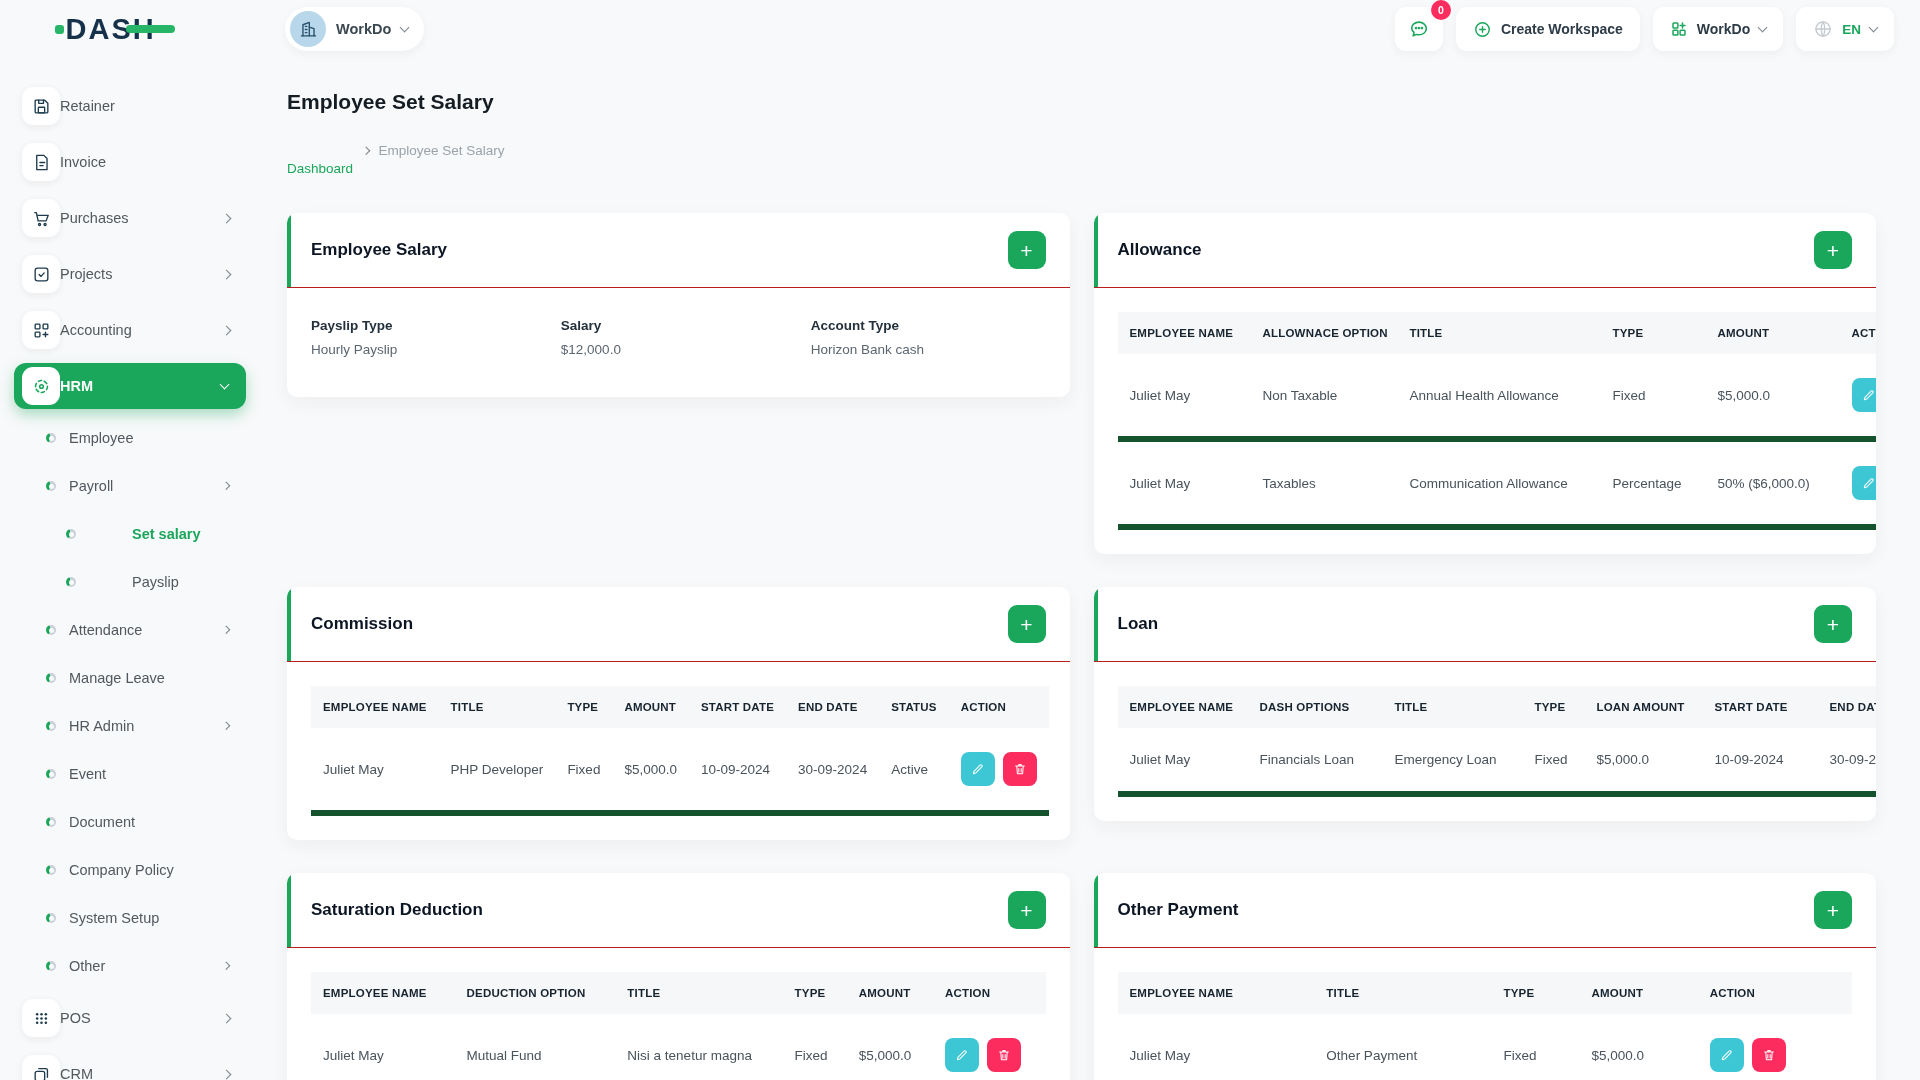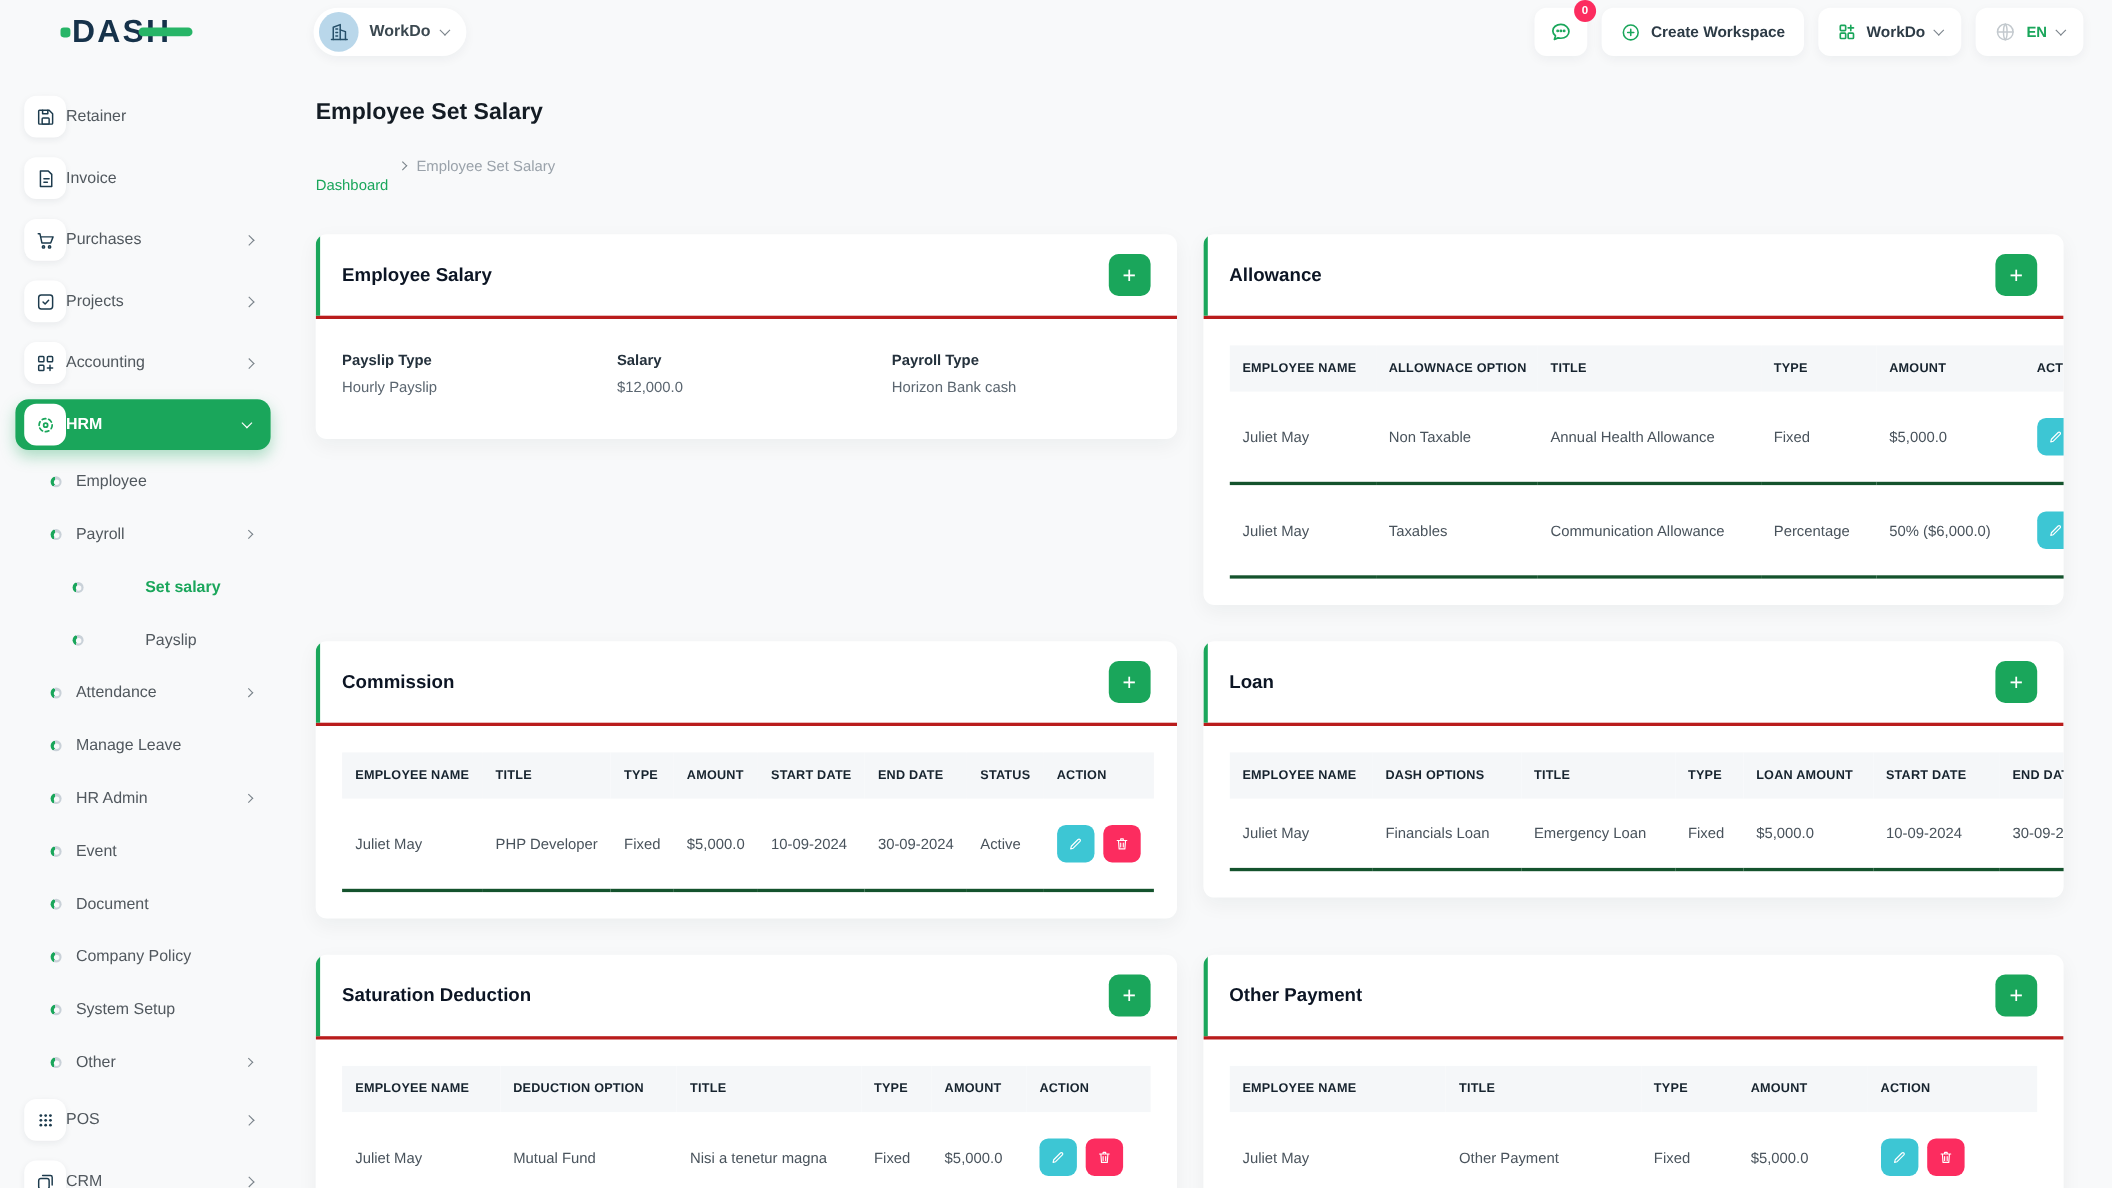--- a/index.html
+++ b/index.html
@@ -49,34 +49,34 @@
 
   
   .content { flex:1; padding:32px 44px 0 25px; }
   .page-title { font-size:21px; font-weight:700; color:#141c24; }
   .breadcrumb { display:flex; align-items:center; gap:10px; margin-top:11px; font-size:13.5px; }
   .bc-link { color:#1aa65b; cursor:pointer;margin-top:36px; }
   .bc-current { color:#9aa2aa; }
   .grid { margin-top:37px; display:grid; grid-template-columns:1fr 1fr; gap:33px 24px; align-items:start; }
 
   .card { background:#fff; border-radius:10px; box-shadow:0 6px 18px rgba(20,30,40,.05); overflow:hidden; }
-  .card-header { position:relative; display:flex; align-items:center; justify-content:space-between; padding:18px 24px; min-height:74px; border-bottom:3px solid #b91c1c; }
+  .card-header { position:relative; display:flex; align-items:center; justify-content:space-between; padding:18px 24px; min-height:74px; border-bottom:1px solid #b91c1c; }
   .card-header::before { content:''; position:absolute; left:0; top:0; bottom:0; width:4px; background:#1aa65b; }
   .card-title { font-size:17px; font-weight:700; color:#0c1524; }
   .add-btn { width:38px; height:38px; border-radius:9px; background:#1aa65b; color:#fff; font-size:21px; font-weight:400; display:flex; align-items:center; justify-content:center; border:none; cursor:pointer; line-height:1; }
   .card-body { padding:24px; }
 
   .kv-row { display:flex; padding:6px 0 16px 0;gap:15px; }
   .kv { flex:1; }
   .kv .k { font-weight:700; font-size:13.5px; color:#24313c; margin-bottom:9px; }
   .kv .v { font-size:13.5px; color:#5b6670; }
 
   table { border-collapse:collapse; width:100%; white-space:nowrap; }
   thead th { background:#f5f7f9; padding:15px 12px; font-size:11.5px; font-weight:700; color:#17242f; text-align:left; letter-spacing:.2px; }
-  tbody td { padding:24px 12px; border-bottom:3px solid #14532d; font-size:13.5px; color:#49535c; }
+  tbody td { padding:24px 12px; border-bottom:6px solid #14532d; font-size:13.5px; color:#49535c; }
   table.fixed { table-layout:fixed; }
   table.w-allowance { width:832px; }
   table.w-loan { width:820px; }
   .act { display:flex; gap:8px; }
   .abtn { width:34px; height:34px; border-radius:8px; border:none; display:flex; align-items:center; justify-content:center; color:#fff; cursor:pointer; flex:none; }
   .abtn.edit { background:#3dc6d4; }
   .abtn.del { background:#fc2c5f; }
 </style>
 </head>
 <body>
@@ -331,21 +331,21 @@
             <div class="kv-row">
               <div class="kv">
                 <div class="k">Payslip Type</div>
                 <div class="v">Hourly Payslip</div>
               </div>
               <div class="kv">
                 <div class="k">Salary</div>
                 <div class="v">$12,000.0</div>
               </div>
               <div class="kv">
-                <div class="k">Payroll Type</div>
+                <div class="k">Account Type</div>
                 <div class="v">Horizon Bank cash</div>
               </div>
             </div>
           </div>
         </section>
 
         <section class="card">
           <div class="card-header">
             <span class="card-title">Allowance</span>
             <button class="add-btn">+</button>

